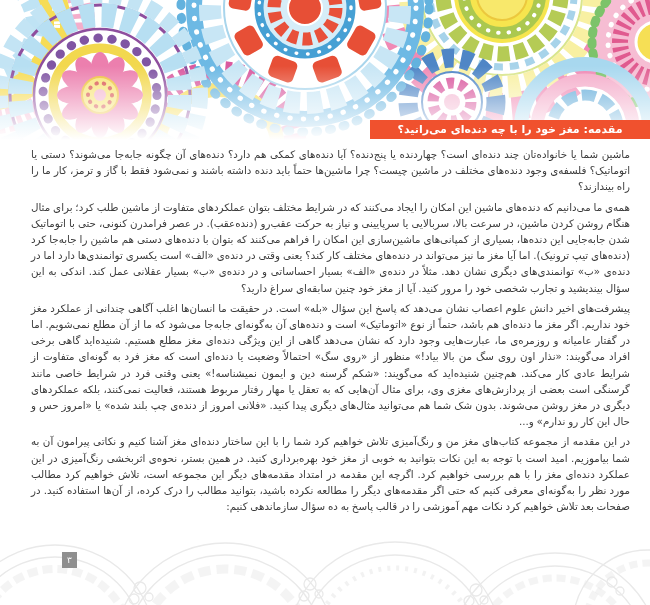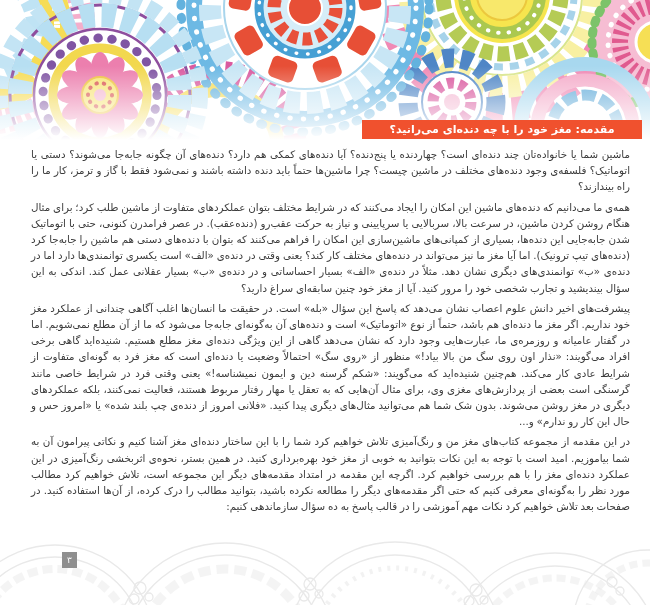--- a/index.html
+++ b/index.html
@@ -3,21 +3,21 @@
 <meta charset="utf-8">
 <style>
   html,body{margin:0;padding:0;background:#fff;}
   .page{
     position:relative;width:650px;height:605px;background:#fff;overflow:hidden;
     font-family:"DejaVu Sans",sans-serif;
   }
   .deco-top{position:absolute;top:0;left:0;z-index:0;}
   .deco-bottom{position:absolute;bottom:0;left:0;z-index:0;}
   .title-bar{
-    position:absolute;top:120px;right:8px;height:19px;z-index:2;
+    position:absolute;top:120px;right:0;height:19px;z-index:2;
     background:var(--title-bg,#f0512e);color:var(--title-text,#ffffff);
     display:flex;align-items:center;justify-content:center;
     padding:0 8px;min-width:280px;box-sizing:border-box;
   }
   .title-bar span{font-size:11px;font-weight:bold;direction:rtl;white-space:nowrap;}
   .body-text{
     position:absolute;top:146px;right:20px;left:31px;z-index:1;
     direction:rtl;text-align:justify;
     color:var(--body-text,#3b3b3b);
     font-size:10.3px;line-height:16.2px;word-spacing:-0.5px;

